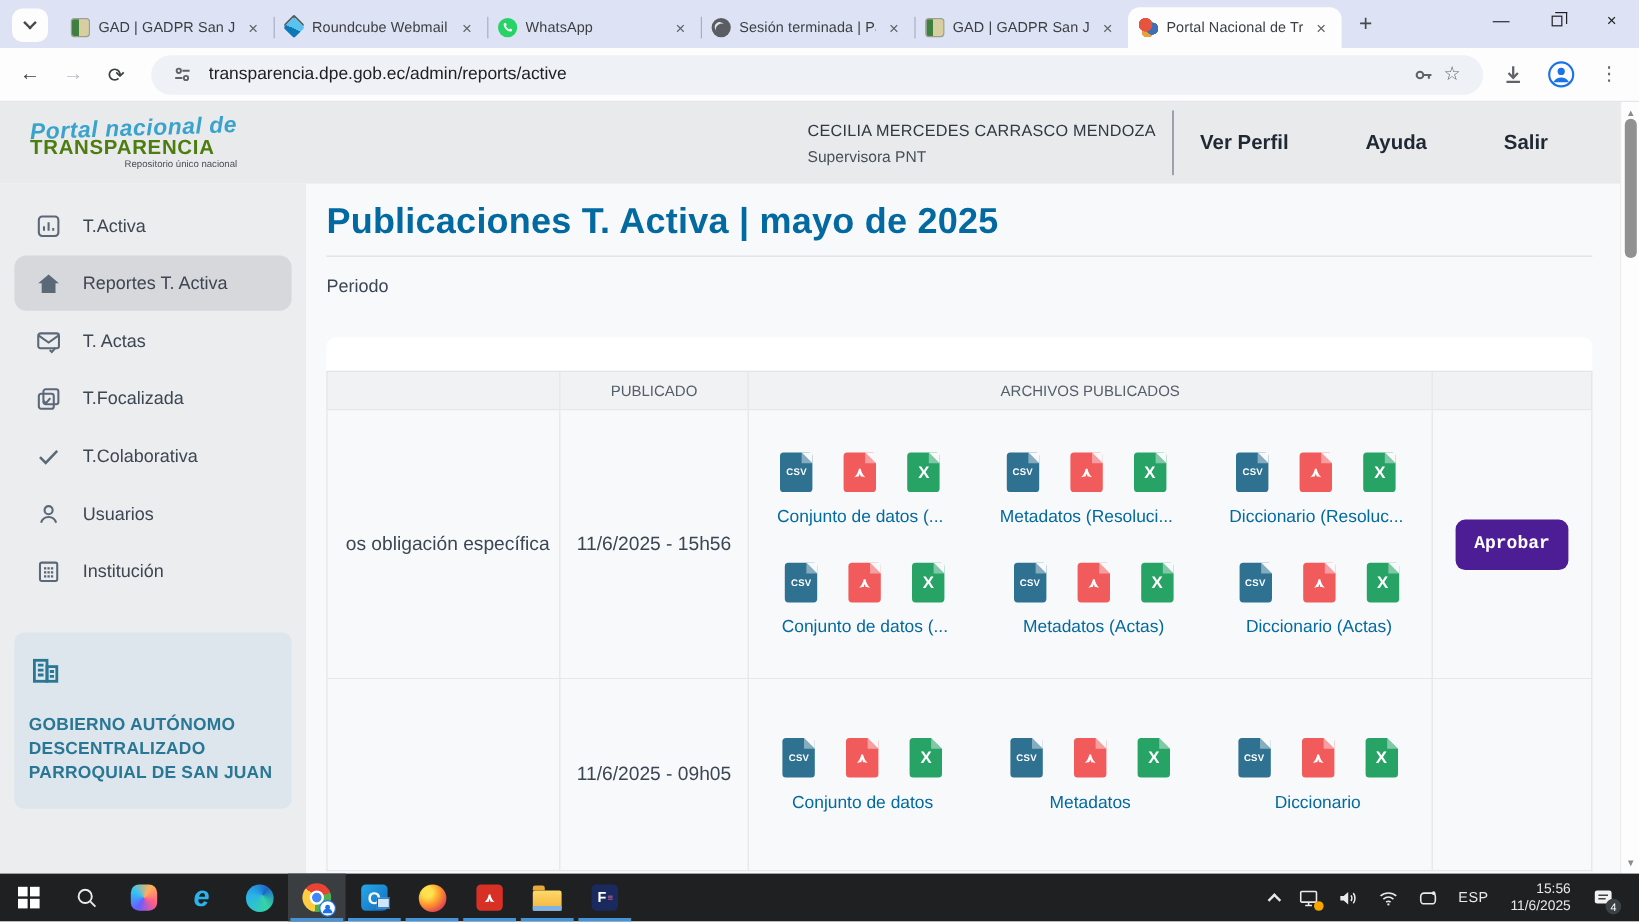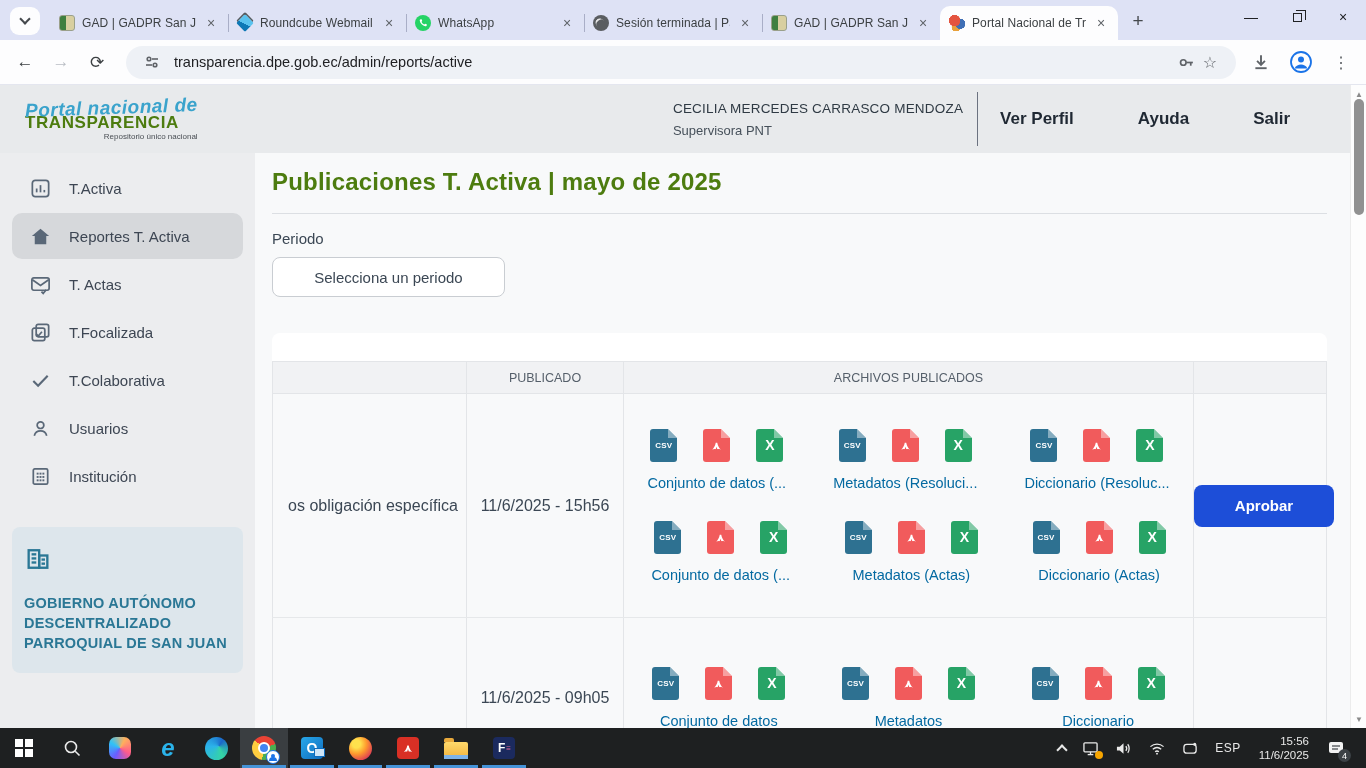--- a/index.html
+++ b/index.html
@@ -58,21 +58,21 @@
   
   .sidebar{position:absolute;top:68px;left:0;width:255px;bottom:0;background:#ecedef;padding-top:10px}
   .menu-item{height:46px;margin:2px 12px;display:flex;align-items:center;gap:17px;padding:0 16px;border-radius:10px;color:#3d4653;font-size:15px;cursor:pointer}
   .menu-item.active{background:#d6d8db}
   .mi-icon{width:24px;height:24px;flex:none;display:flex;align-items:center;justify-content:center}
   .inst-card{margin:28px 12px 0;background:#dde6ec;border-radius:8px;padding:18px 12px 20px 12px}
   .inst-name{margin-top:16px;color:#2a7795;font-size:14.5px;font-weight:700;line-height:20px;letter-spacing:.2px}
 
   
   .content{position:absolute;top:68px;left:255px;right:16px;bottom:0;overflow:hidden;padding:15px 23px 0 17px}
-  .page-title{color:#4d7c0f;font-size:24px;font-weight:700;letter-spacing:.2px;height:30px}
+  .page-title{color:#0369a1;font-size:30px;font-weight:700;letter-spacing:.2px;height:30px}
   .title-gap{height:15px}
   .divider{height:1px;background:#dcdfe3}
   .period-label{font-size:15px;color:#3b4754;margin-top:16px;height:15px}
   .period-select{width:233px;height:40px;margin-top:12px;border:1px solid #c9cdd2;border-radius:8px;background:#fff;display:flex;align-items:center;justify-content:center;font-size:15px;color:#3b4754;cursor:pointer}
   .table-card{margin-top:36px}
   .table-toolbar{height:28px;background:#fff;border-radius:8px 8px 0 0}
   .thead{display:flex;background:#f1f2f4;border-top:1px solid #e3e5e8;border-bottom:1px solid #e3e5e8;border-left:1px solid #e3e5e8;border-right:1px solid #e3e5e8;height:33px;font-size:12.5px;color:#555f6a;align-items:center}
   .trow{display:flex;background:#f8f9fa;border-bottom:1px solid #e6e8ea;border-left:1px solid #e3e5e8;border-right:1px solid #e3e5e8}
   .c1{width:193px;flex:none}
   .c2{width:157px;flex:none}
@@ -89,21 +89,21 @@
   .fgroup{display:flex;flex-direction:column;align-items:center;gap:13px;cursor:pointer}
   .ficons{display:flex;gap:26px}
   .ficon{width:27px;height:33px;border-radius:3px;position:relative;display:flex;align-items:center;justify-content:center;color:#fff}
   .ficon::before{content:"";position:absolute;top:0;right:0;border-top:9px solid #f8f9fa;border-left:9px solid transparent}
   .ficon::after{content:"";position:absolute;top:0;right:0;border-bottom:9px solid rgba(255,255,255,.42);border-right:9px solid transparent}
   .ficon.csv{background:#2e7191;font-size:8px;font-weight:700;letter-spacing:.2px}
   .ficon.pdf{background:#f15b5c}
   .ficon.xls{background:#27a366;font-size:14px;font-weight:700}
   .flabel{font-size:14.5px;color:#0369a1;white-space:nowrap}
   .cell-action{display:flex;align-items:center;justify-content:center}
-  .btn-aprobar{width:140px;height:42px;border:none;border-radius:8px;background:#1d4ed8;color:#fff;font-size:15px;font-weight:700;font-family:Liberation Sans, sans-serif;cursor:pointer}
+  .btn-aprobar{width:94px;height:42px;border:none;border-radius:8px;background:#4c1d95;color:#fff;font-size:15px;font-weight:700;font-family:Liberation Mono, monospace;cursor:pointer}
 
   
   .scrollbar{position:absolute;top:0;right:0;width:16px;bottom:0;background:#fdfdfd;border-left:1px solid #ececec}
   .sb-arrow{position:absolute;left:0;width:16px;height:14px;display:flex;align-items:center;justify-content:center;font-size:8px;color:#8b8b8b}
   .sb-up{top:2px}
   .sb-down{bottom:2px}
   .sb-thumb{position:absolute;left:3px;top:14px;width:10px;height:116px;border-radius:5px;background:#919191}
 
   
   .taskbar{position:absolute;left:0;right:0;bottom:0;height:40px;background:#1e2021;display:flex;align-items:stretch;color:#e8e8e8}
@@ -350,21 +350,20 @@
         </svg>
         <div class="inst-name">GOBIERNO AUTÓNOMO DESCENTRALIZADO PARROQUIAL DE SAN JUAN</div>
       </div>
     </div>
 
     <div class="content">
       <div class="page-title">Publicaciones T. Activa | mayo de 2025</div>
       <div class="title-gap"></div>
       <div class="divider"></div>
       <div class="period-label">Periodo</div>
-      <div class="period-select">Selecciona un periodo</div>
 
       <div class="table-card">
         <div class="table-toolbar"></div>
         <div class="thead">
           <div class="c1 th"></div>
           <div class="c2 th">PUBLICADO</div>
           <div class="c3 th">ARCHIVOS PUBLICADOS</div>
           <div class="c4 th"></div>
         </div>
 

